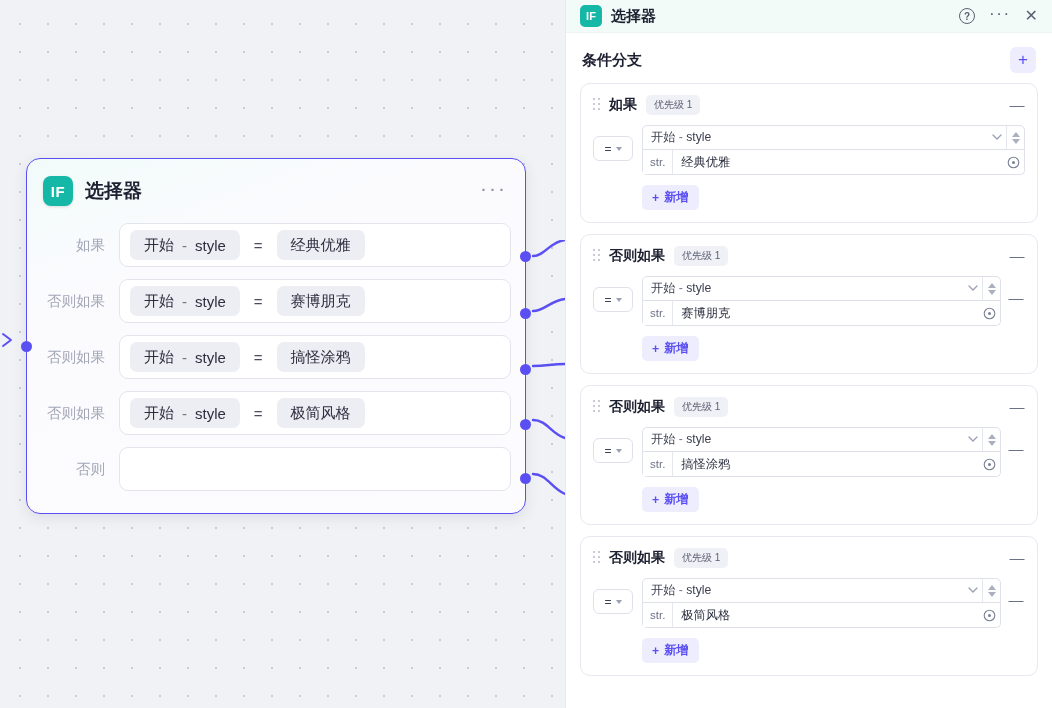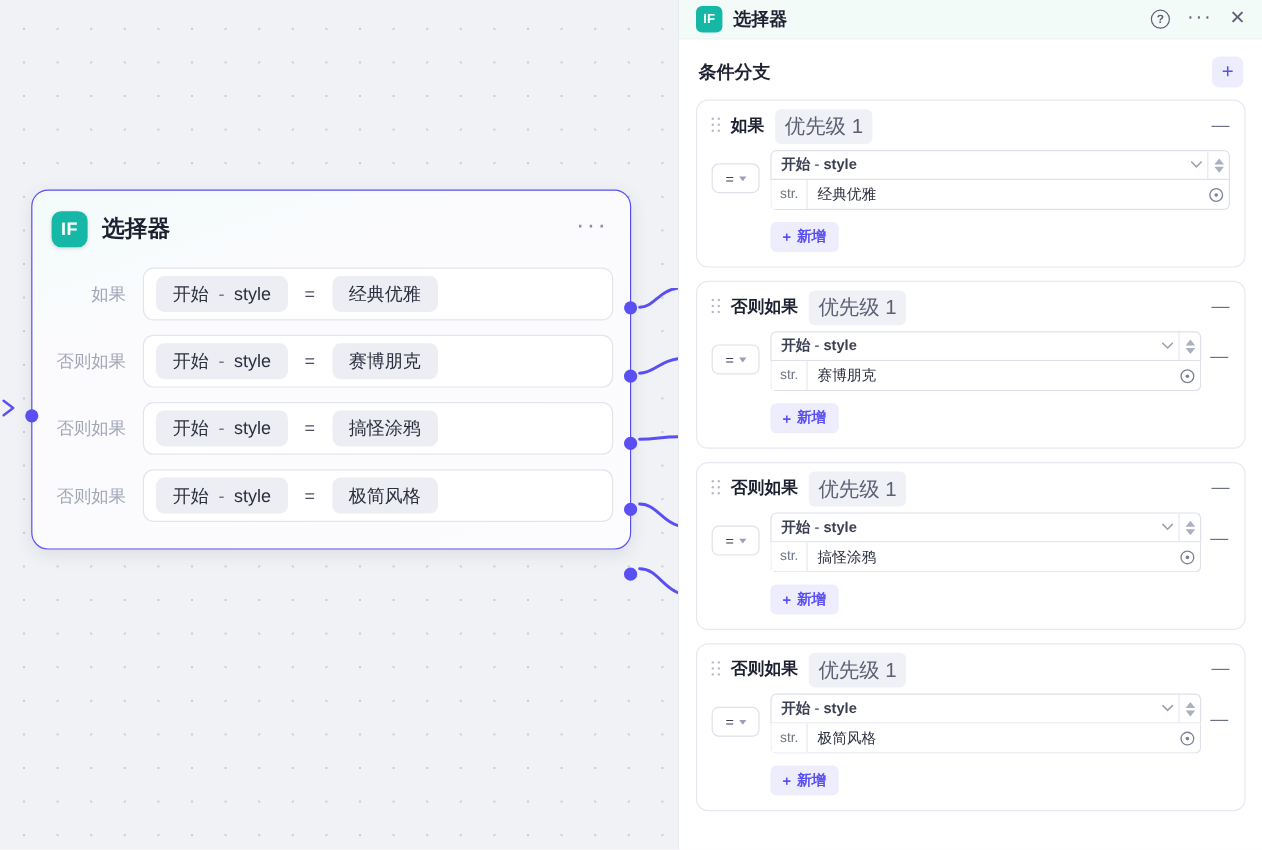--- a/index.html
+++ b/index.html
@@ -124,21 +124,21 @@
     padding:10px 12px 12px 12px; margin-bottom:11px;
   }
   .cc-head { display:flex; align-items:center; height:22px; }
   .grip { width:8px; height:14px; margin-right:8px; display:grid;
     grid-template-columns:repeat(2,3px); grid-template-rows:repeat(3,3px);
     gap:2px; cursor:grab; }
   .grip i { width:2.2px;height:2.2px;border-radius:50%;background:#b6bac9;display:block; }
   .cc-kw { font-size:14px; font-weight:700; color:#1d2030; }
   .cc-prio {
     margin-left:9px; background:#f0f1f6; border-radius:5px;
-    padding:3px 8px; font-size:17px; color:#5c6073;
+    padding:3px 8px; font-size:10px; color:#5c6073;
   }
   .minus {
     margin-left:auto; color:#6b7084; font-size:15px; line-height:10px;
     width:16px; text-align:center; cursor:pointer;
   }
 
   .cc-body { display:flex; align-items:flex-start; margin-top:9px; }
   .opsel {
     width:40px; height:25px; border:1px solid #dfe1ea; border-radius:6px;
     background:#fff; display:flex; align-items:center; justify-content:center;
@@ -152,21 +152,21 @@
     border:1px solid #dfe1ea; background:#fff;
   }
   .f-top { border-radius:5px 5px 0 0; }
   .f-bot { border-radius:0 0 5px 5px; border-top:none;align-items:center; }
   .f-prefix {
     font-size:11.5px; color:#6f7487; padding:0 7px; border-right:1px solid #e6e8f0;
     height:100%; display:flex; align-items:center; background:#fff;
   }
   .f-val { font-size:12.2px; color:#2b2e3d; padding:0 8px; flex:1; white-space:nowrap;
            overflow:hidden; text-overflow:ellipsis; }
-  .f-val.ref { color:#3c4052;font-weight:bold; }
+  .f-val.ref { color:#3c4052; }
   .f-val .mut { color:#6f7487; }
   .f-chev { width:18px; display:flex; align-items:center; justify-content:center; }
   .spin {
     width:18px; height:100%; border-left:1px solid #e6e8f0;
     display:flex; flex-direction:column; align-items:center; justify-content:center; gap:2px;
     cursor:pointer;
   }
   .tri-up { width:0;height:0;border-left:4px solid transparent;border-right:4px solid transparent;
             border-bottom:5px solid #aab0c0; }
   .tri-dn { width:0;height:0;border-left:4px solid transparent;border-right:4px solid transparent;
@@ -275,20 +275,24 @@
             <div class="chip">
               <span>开始</span>
               <span class="dash">-</span>
               <span class="val">style</span>
             </div>
             <div class="op">=</div>
             <div class="chip-right">极简风格</div>
           </div>
         </div>
 
+        <div class="nrow">
+          <div class="nrow-label">否则</div>
+          <div class="nrow-box"></div>
+        </div>
 
       </div>
     </div>
   </div>
 
   <div class="panel">
 
     <div class="p-head">
       <div class="p-badge">IF</div>
       <div class="p-title">选择器</div>

